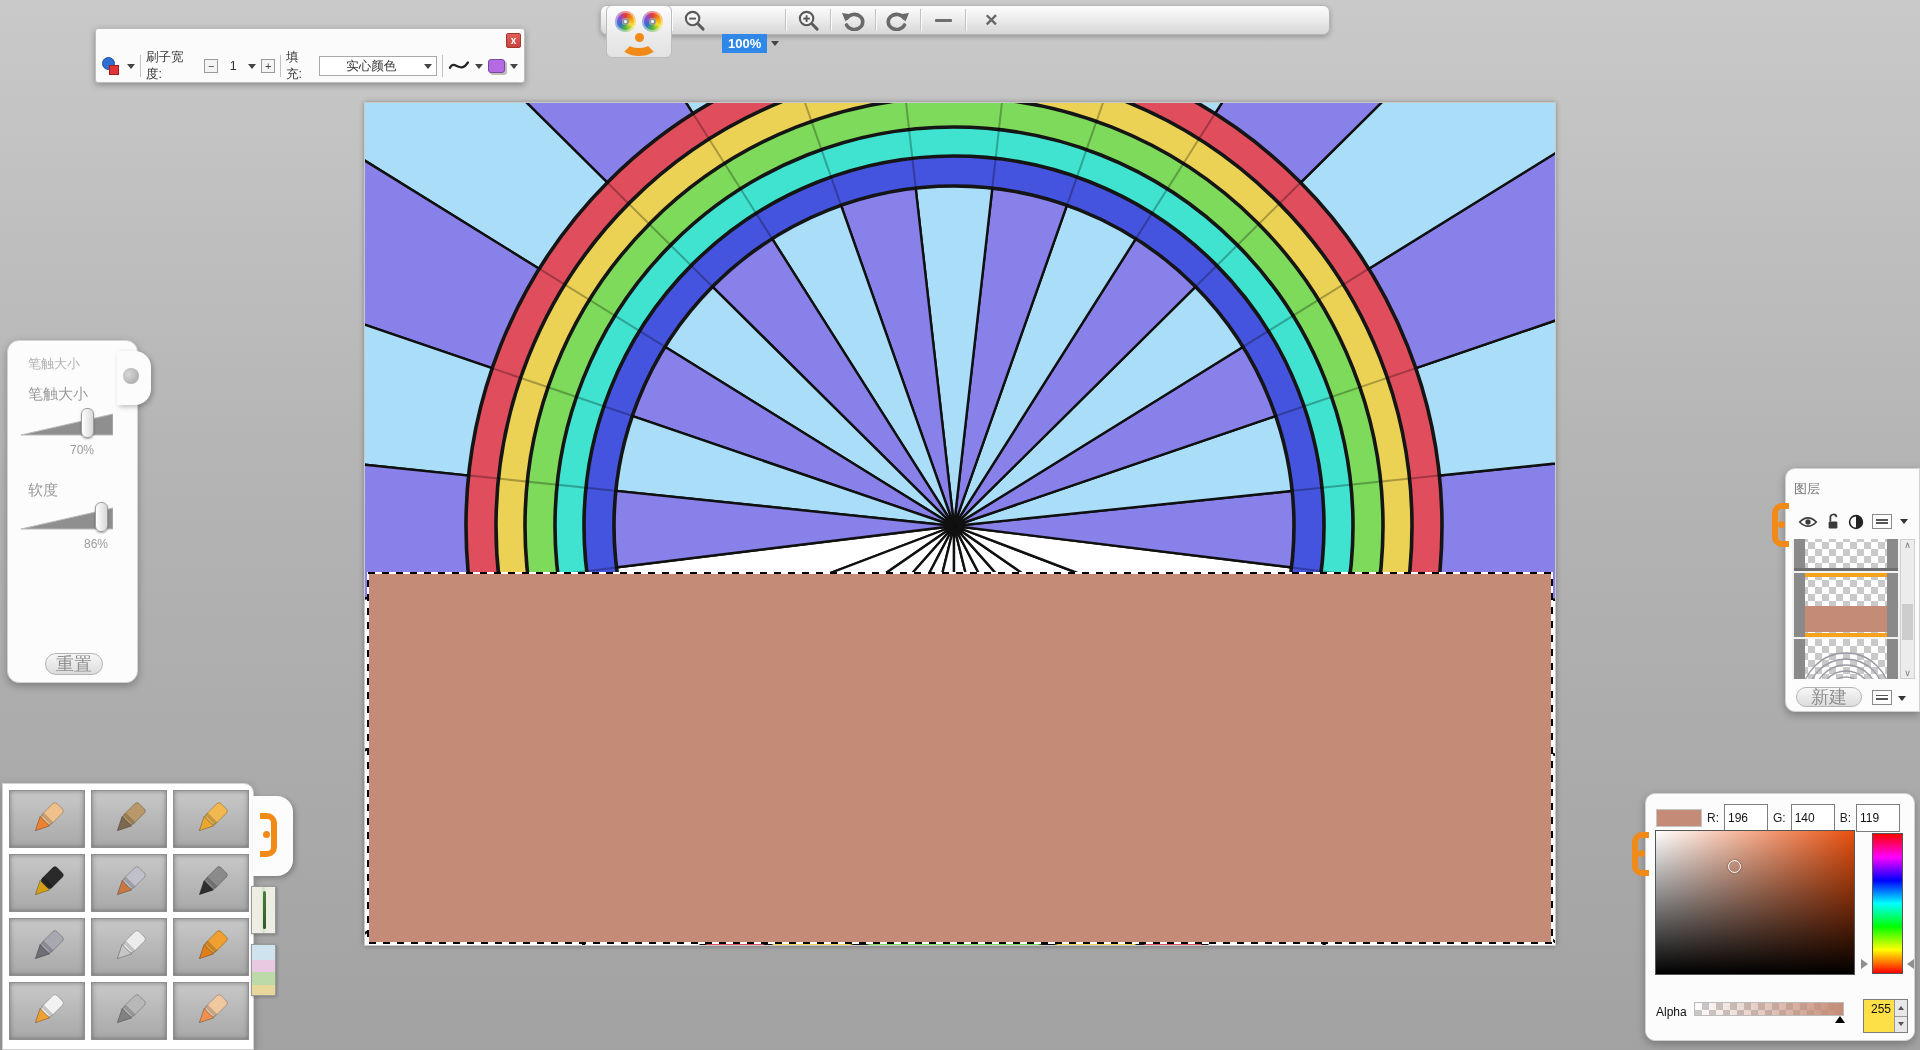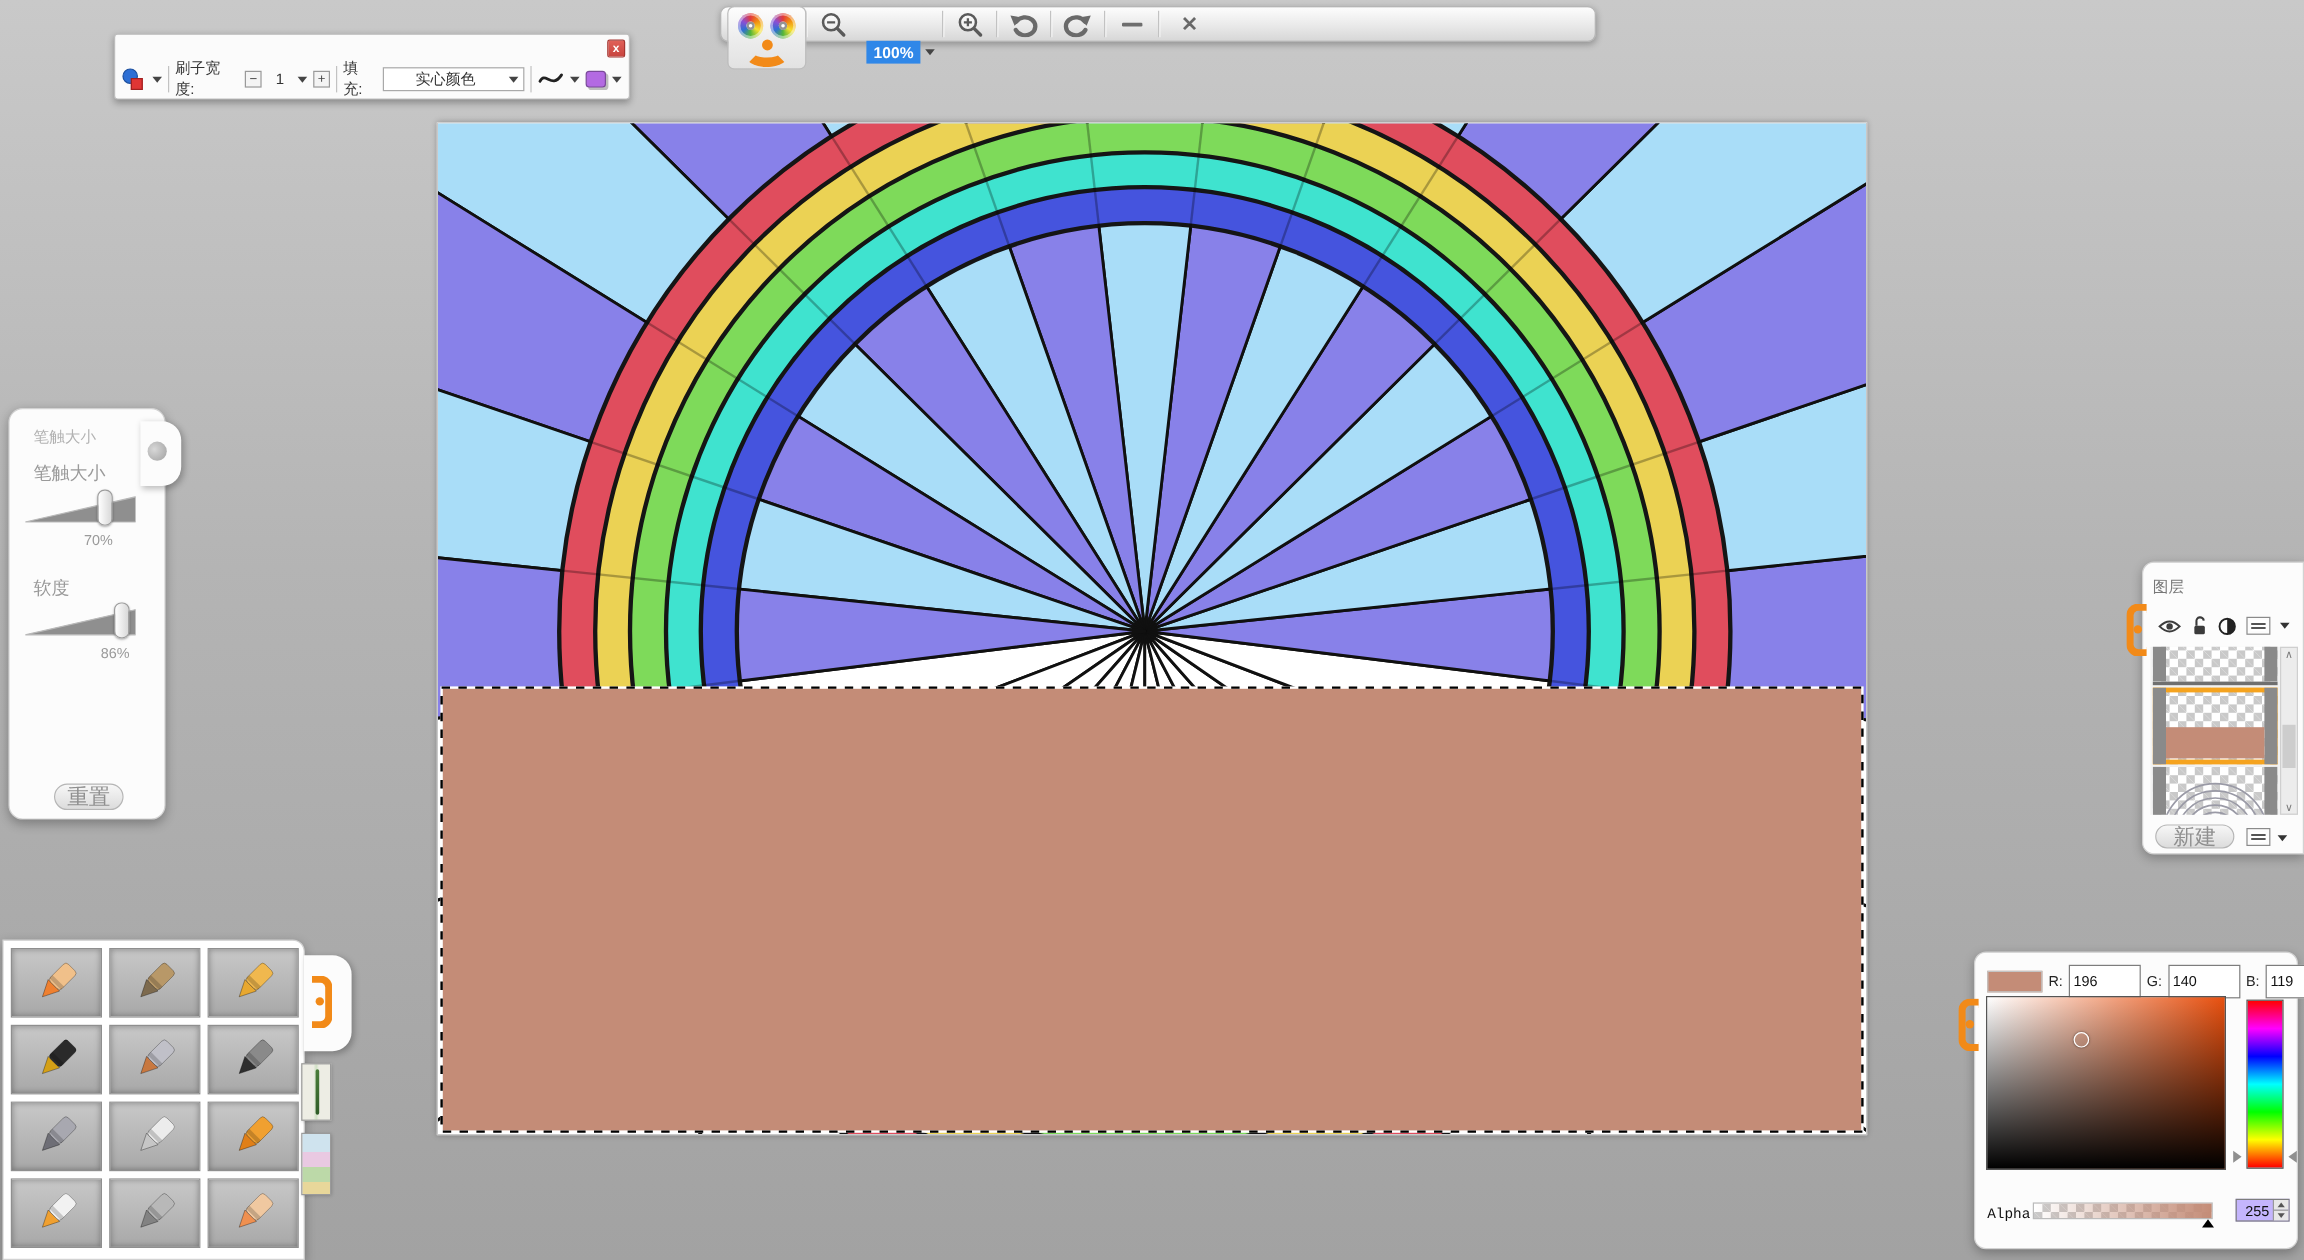--- a/index.html
+++ b/index.html
@@ -120,36 +120,36 @@
   .scrollbar { position:absolute; right:4px; top:70px; width:15px; height:140px; background:#ececec;
     border:1px solid #cfcfcf; display:flex; flex-direction:column; align-items:center;
     justify-content:space-between; font-size:9px; color:#7a7a7a; }
   .sb-thumb { position:absolute; left:1px; top:64px; width:11px; height:36px; background:#cdcdcd; }
 
   
   .color-panel { left:1645px; top:793px; width:270px; height:248px; border-radius:10px; }
   .cp-row { position:absolute; left:10px; top:10px; display:flex; align-items:center; gap:5px;
     font-size:12px; color:#222; }
   .cp-swatch { width:46px; height:18px; border:1px solid #c4c4c4; }
-  .cp-input { width:60px; height:18px; border:1px solid #7d7d7d; font-size:12px; padding:13px 3px;
+  .cp-input { width:44px; height:18px; border:1px solid #7d7d7d; font-size:12px; padding:13px 3px;
     background:#fff; color:#111; }
   .sv-square { position:absolute; left:9px; top:36px; width:200px; height:145px; border:1px solid #555;
     background:linear-gradient(180deg,rgba(0,0,0,0),#000),linear-gradient(90deg,#fff,#e8500f); }
   .sv-cursor { position:absolute; width:13px; height:13px; border:1.8px solid #fff; border-radius:50%;
     box-shadow:0 0 2px rgba(0,0,0,.6); }
   .hue-bar { position:absolute; left:226px; top:39px; width:31px; height:141px; border:1px solid #555; }
   .hue-mark { position:absolute; width:0; height:0; border-top:5px solid transparent;
     border-bottom:5px solid transparent; }
-  .alpha-label { position:absolute; left:10px; top:211px; font-size:12px; color:#111;font-family:Liberation Mono, monospace; }
+  .alpha-label { position:absolute; left:10px; top:211px; font-size:12px; color:#111; }
   .alpha-bar { position:absolute; left:48px; top:208px; width:150px; height:14px; border:1px solid #bbb; }
   .alpha-fill { position:absolute; inset:0; background:linear-gradient(90deg,rgba(196,140,119,0),rgba(196,140,119,1)); }
   .alpha-mark { position:absolute; left:189px; top:222px; width:0; height:0;
     border-left:5px solid transparent; border-right:5px solid transparent; border-bottom:7px solid #000; }
-  .spin-box { position:absolute; left:217px; top:205px; width:45px; height:19px; border:1px solid #7d7d7d;
-    background:#c4b5fd; display:flex; }
+  .spin-box { position:absolute; left:217px; top:205px; width:45px; height:34px; border:1px solid #7d7d7d;
+    background:#fde047; display:flex; }
   .spin-val { flex:1; font-size:12px; text-align:right; padding:2px 3px; color:#111; }
   .spinner { width:13px; border-left:1px solid #999; display:flex; flex-direction:column; }
   .spinner div { flex:1; display:flex; align-items:center; justify-content:center; background:#e8e8e8; }
   .spinner div+div { border-top:1px solid #999; }
   .tri-up { width:0;height:0;border-left:3px solid transparent;border-right:3px solid transparent;
     border-bottom:4px solid #555; }
   .tri-dn { width:0;height:0;border-left:3px solid transparent;border-right:3px solid transparent;
     border-top:4px solid #555; }
 
   

